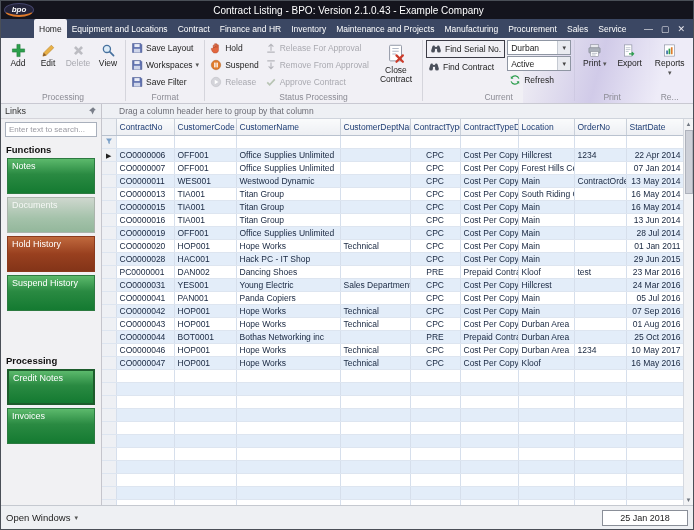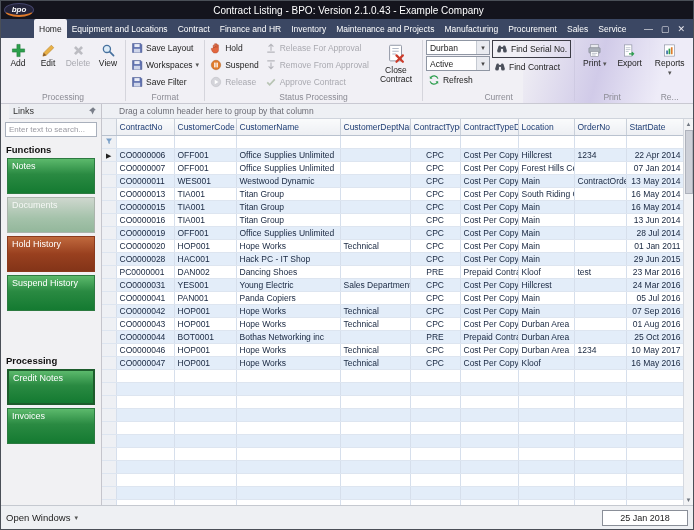--- a/index.html
+++ b/index.html
@@ -41,21 +41,21 @@
   .focusbox { border:1px solid #3c3c46; padding:0 1px; }
   .i16 { width:15px; height:15px; display:block; }
   .i12 { width:12px; height:12px; display:block; }
   .i24 { width:22px; height:22px; display:block; }
 
   
   .main { flex:1; min-height:0; display:flex; background:#e6e6ea; }
 
   
   .sidebar { width:101px; background:#f1f1f3; border-right:1px solid #c5c5cc; display:flex; flex-direction:column; flex:0 0 auto; }
-  .links-header { height:15px; background:#eceef2; border-bottom:1px solid #d4d4da; display:flex; align-items:center; justify-content:space-between; padding:0 4px; font-size:9px; color:#333;margin-left:8px; }
+  .links-header { height:15px; background:#eceef2; border-bottom:1px solid #d4d4da; display:flex; align-items:center; justify-content:space-between; padding:0 4px; font-size:9px; color:#333; }
   .search-input { margin:3px 4px 2px 4px; height:15px; font-size:8px; font-family:"Liberation Sans", sans-serif; border:1px solid #a9b0bc; padding:0 3px; color:#333; }
   .search-input::placeholder { color:#9a9aa2; }
   .section-label { font-size:9.5px; font-weight:bold; color:#101010; margin:5px 5px 2px 5px; }
   .section-label.gap { margin-top:44px; }
   .tile { margin:3px 6px; height:36px; color:#fff; font-size:9px; padding:2px 4px; cursor:default; }
   .tile.green { background:linear-gradient(180deg,#5cb96c 0%,#2a8a42 45%,#147a31 100%); border:1px solid #2c7a40; }
   .tile.green-selected { background:linear-gradient(180deg,#5cb96c 0%,#2a8a42 45%,#147a31 100%); border:2px solid #1d5c2c; }
   .tile.muted { background:linear-gradient(180deg,#ced7ce 0%,#a4c2aa 60%,#93b79b 100%); border:1px solid #aab4ab; color:#f4f7f4; }
   .tile.red { background:linear-gradient(180deg,#c0693d 0%,#99401f 50%,#833418 100%); border:1px solid #8a3a1d; }
 
@@ -266,60 +266,60 @@
           <span class="rtext">Close Contract</span>
         </div>
       </div>
       <div class="rgl">Status Processing</div>
     </div>
     <div class="rsep"></div>
 
     <div class="rgroup">
       <div class="rrow">
         <div class="rcol">
-          <div class="combo">
-            <span class="ctext">Durban</span>
-            <span class="carrow">▾</span>
-          </div>
-          <div class="combo">
-            <span class="ctext">Active</span>
-            <span class="carrow">▾</span>
-          </div>
-          <div class="rbtn-small">
-            <span>
-                <svg class="i12" viewBox="0 0 16 16">
-                  <path d="M13.2 6.2A5.4 5.4 0 003.6 4.8" fill="none" stroke="#2e9e4f" stroke-width="1.6"></path>
-                  <path d="M2.4 2.8v3.6h3.6z" fill="#2e9e4f"></path>
-                  <path d="M2.8 9.8a5.4 5.4 0 009.6 1.4" fill="none" stroke="#2e9e4f" stroke-width="1.6"></path>
-                  <path d="M13.6 13.2V9.6h-3.6z" fill="#2e9e4f"></path>
-                </svg>
-              </span>
-            <span>Refresh</span>
-          </div>
-        </div>
-        <div class="rcol">
           <div class="focusbox">
             <div class="rbtn-small">
               <span>
                   <svg class="i12" viewBox="0 0 16 16">
                     <path d="M1.5 10.2L3.2 4.6c.2-.8.9-1.3 1.7-1.3.9 0 1.7.7 1.7 1.7v5.2a2.55 2.55 0 11-5.1 0zM9.4 10.2V5c0-1 .8-1.7 1.7-1.7.8 0 1.5.5 1.7 1.3l1.7 5.6a2.55 2.55 0 11-5.1 0z" fill="#4a4f5a"></path>
                     <rect x="6.6" y="5.2" width="2.8" height="2.6" fill="#4a4f5a"></rect>
                   </svg>
                 </span>
               <span>Find Serial No.</span>
             </div>
           </div>
           <div class="rbtn-small">
             <span>
                 <svg class="i12" viewBox="0 0 16 16">
                   <path d="M1.5 10.2L3.2 4.6c.2-.8.9-1.3 1.7-1.3.9 0 1.7.7 1.7 1.7v5.2a2.55 2.55 0 11-5.1 0zM9.4 10.2V5c0-1 .8-1.7 1.7-1.7.8 0 1.5.5 1.7 1.3l1.7 5.6a2.55 2.55 0 11-5.1 0z" fill="#4a4f5a"></path>
                   <rect x="6.6" y="5.2" width="2.8" height="2.6" fill="#4a4f5a"></rect>
                 </svg>
               </span>
             <span>Find Contract</span>
+          </div>
+        </div>
+        <div class="rcol">
+          <div class="combo">
+            <span class="ctext">Durban</span>
+            <span class="carrow">▾</span>
+          </div>
+          <div class="combo">
+            <span class="ctext">Active</span>
+            <span class="carrow">▾</span>
+          </div>
+          <div class="rbtn-small">
+            <span>
+                <svg class="i12" viewBox="0 0 16 16">
+                  <path d="M13.2 6.2A5.4 5.4 0 003.6 4.8" fill="none" stroke="#2e9e4f" stroke-width="1.6"></path>
+                  <path d="M2.4 2.8v3.6h3.6z" fill="#2e9e4f"></path>
+                  <path d="M2.8 9.8a5.4 5.4 0 009.6 1.4" fill="none" stroke="#2e9e4f" stroke-width="1.6"></path>
+                  <path d="M13.6 13.2V9.6h-3.6z" fill="#2e9e4f"></path>
+                </svg>
+              </span>
+            <span>Refresh</span>
           </div>
         </div>
       </div>
       <div class="rgl">Current</div>
     </div>
     <div class="rsep"></div>
 
     <div class="rgroup">
       <div class="rrow">
         <div class="rbtn-large wide">

